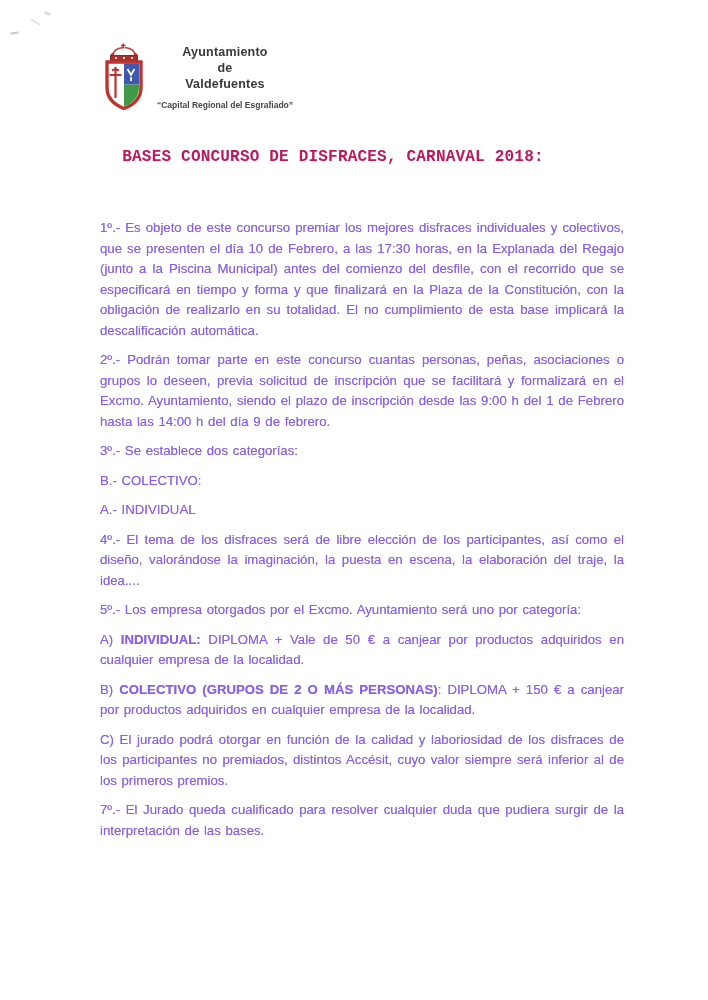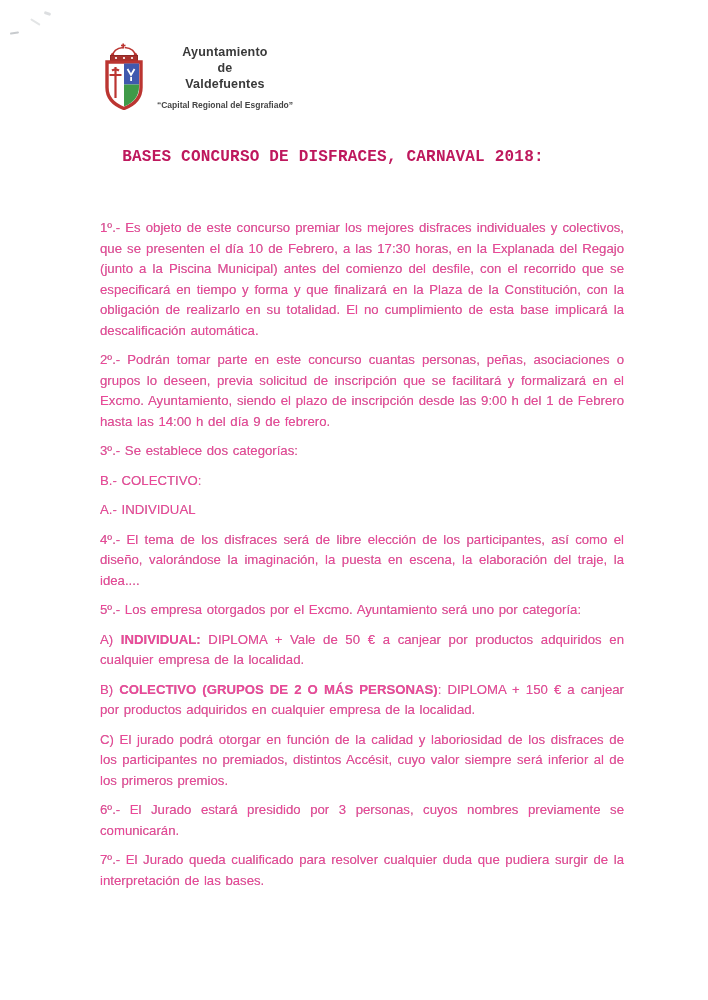--- a/index.html
+++ b/index.html
@@ -46,21 +46,21 @@
 
   .body-text {
     position: absolute;
     left: 100px; top: 218px; width: 524px;
   }
   .body-text p {
     font-size: 13.2px;
     line-height: 20.5px;
     text-align: justify;
     margin-bottom: 9px;
-    color: #ec4899;
+    color: #8b5cf6;
     text-shadow: 0 0 0.4px rgba(63,63,63,.45);
     word-spacing: 1px;
   }
   .body-text p span.b { font-weight: 700; }
 </style>
 </head>
 <body>
 
 <div class="page">
 
@@ -117,17 +117,16 @@
     <p><span>1º.- Es objeto de este concurso premiar los mejores disfraces individuales y colectivos, que se presenten el día 10 de Febrero, a las 17:30 horas, en la Explanada del Regajo (junto a la Piscina Municipal) antes del comienzo del desfile, con el recorrido que se especificará en tiempo y forma y que finalizará en la Plaza de la Constitución, con la obligación de realizarlo en su totalidad. El no cumplimiento de esta base implicará la descalificación automática.</span></p>
     <p><span>2º.- Podrán tomar parte en este concurso cuantas personas, peñas, asociaciones o grupos lo deseen, previa solicitud de inscripción que se facilitará y formalizará en el Excmo. Ayuntamiento, siendo el plazo de inscripción desde las 9:00 h del 1 de Febrero hasta las 14:00 h del día 9 de febrero.</span></p>
     <p><span>3º.- Se establece dos categorías:</span></p>
     <p><span>B.- COLECTIVO:</span></p>
     <p><span>A.- INDIVIDUAL</span></p>
     <p><span>4º.- El tema de los disfraces será de libre elección de los participantes, así como el diseño, valorándose la imaginación, la puesta en escena, la elaboración del traje, la idea....</span></p>
     <p><span>5º.- Los empresa otorgados por el Excmo. Ayuntamiento será uno por categoría:</span></p>
     <p><span>A) </span><span class="b">INDIVIDUAL:</span><span> DIPLOMA + Vale de 50 € a canjear por productos adquiridos en cualquier empresa de la localidad.</span></p>
     <p><span>B) </span><span class="b">COLECTIVO (GRUPOS DE 2 O MÁS PERSONAS)</span><span>: DIPLOMA + 150 € a canjear por productos adquiridos en cualquier empresa de la localidad.</span></p>
     <p><span>C) El jurado podrá otorgar en función de la calidad y laboriosidad de los disfraces de los participantes no premiados, distintos Accésit, cuyo valor siempre será inferior al de los primeros premios.</span></p>
-    <p><span>6º.- El Jurado estará presidido por 3 personas, cuyos nombres previamente se comunicarán.</span></p>
     <p><span>7º.- El Jurado queda cualificado para resolver cualquier duda que pudiera surgir de la interpretación de las bases.</span></p>
   </div>
 
 </div>
 
 </body></html>

